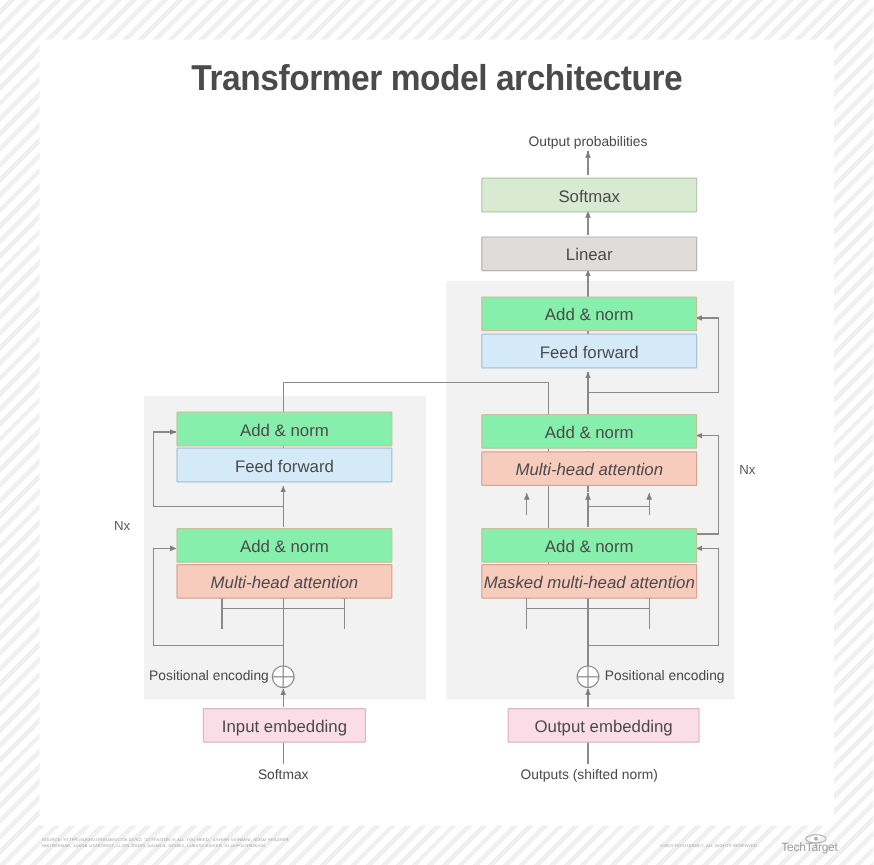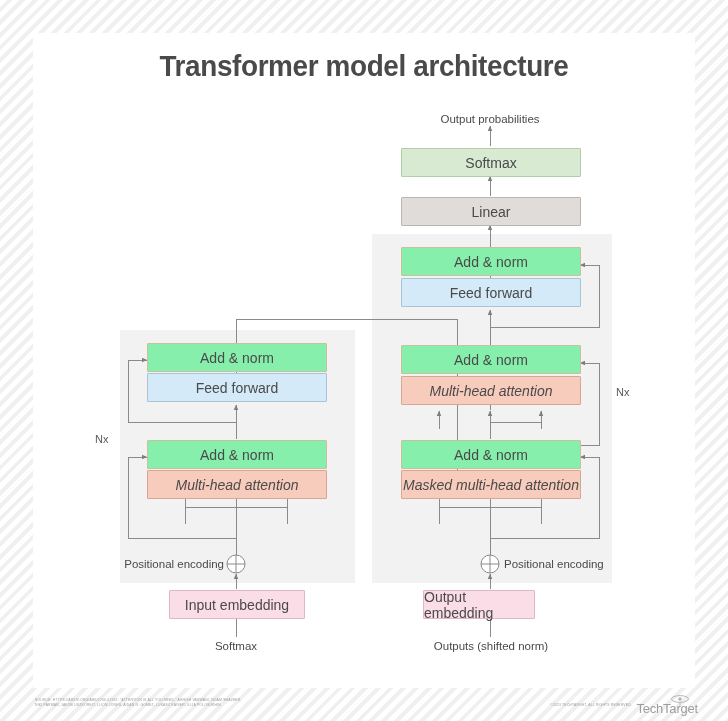--- a/index.html
+++ b/index.html
@@ -68,21 +68,21 @@
     font-family:"Liberation Sans","DejaVu Sans",sans-serif;
   }
   #foot-left{left:35px;top:698px;}
   #foot-right{right:96px;top:703px;text-align:right;}
   #tt-logo{
     position:absolute;right:30px;top:694px;width:62px;height:22px;
     color:#a3a3a3;
   }
   #tt-word{
     position:absolute;right:30px;top:701px;
-    font-size:13px;color:#9e9e9e;letter-spacing:-0.2px;white-space:nowrap;
+    font-size:10px;color:#9e9e9e;letter-spacing:-0.2px;white-space:nowrap;
   }
 </style>
 </head>
 <body>
 
 <div id="hatch-bg"></div>
 
 <div id="card">
 
   <div id="title">Transformer model architecture</div>
@@ -214,21 +214,21 @@
     </div>
     <div class="nbox c-pink-att" style="left:368px;top:343px;width:180px;height:29px;">
       <span>Multi-head attention</span>
     </div>
     <div class="nbox c-yellow" style="left:368px;top:407px;width:180px;height:29px;">
       <span>Add &amp; norm</span>
     </div>
     <div class="nbox c-pink-att" style="left:368px;top:437px;width:180px;height:29px;">
       <span>Masked multi-head attention</span>
     </div>
-    <div class="nbox c-pink-emb" style="left:390px;top:557px;width:112px;height:29px;">
+    <div class="nbox c-pink-emb" style="left:390px;top:557px;width:160px;height:29px;">
       <span>Output embedding</span>
     </div>
 
     <div class="lbl ctr" style="left:357px;top:80px;width:200px;">Output probabilities</div>
 
     <div class="lbl" style="left:86px;top:525px;text-align:right;width:105px;">Positional encoding</div>
 
     <div class="lbl" style="left:471px;top:525px;">Positional encoding</div>
 
     <div class="lbl ctr" style="left:153px;top:607px;width:100px;">Softmax</div>

